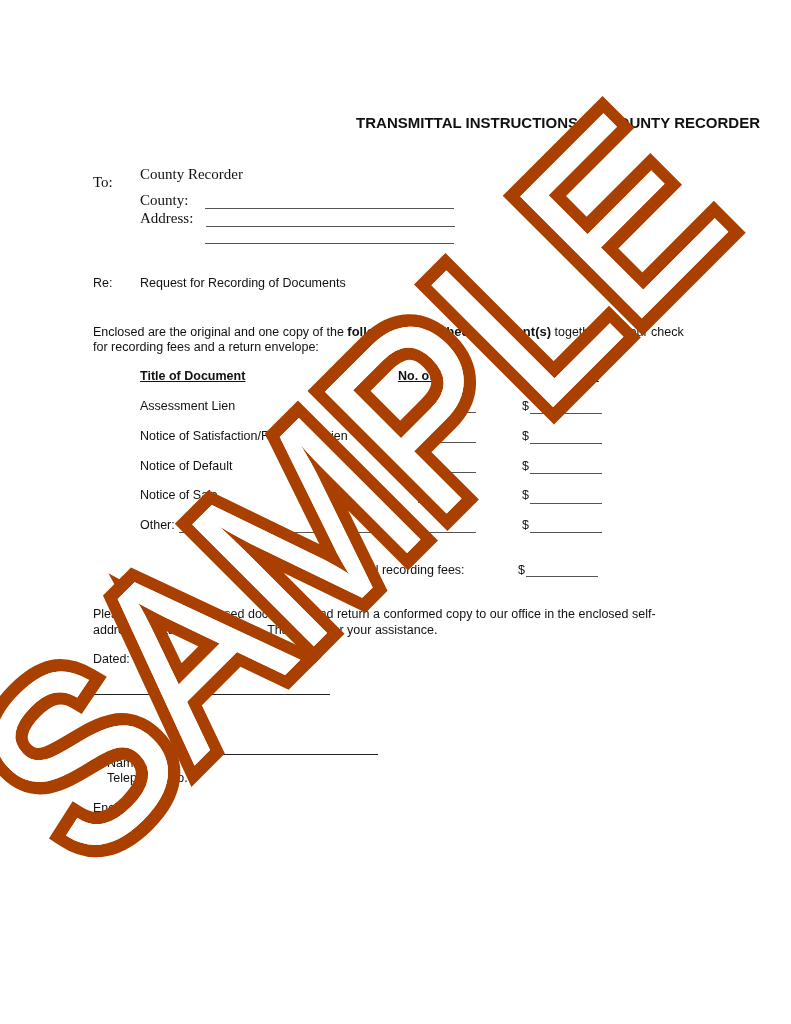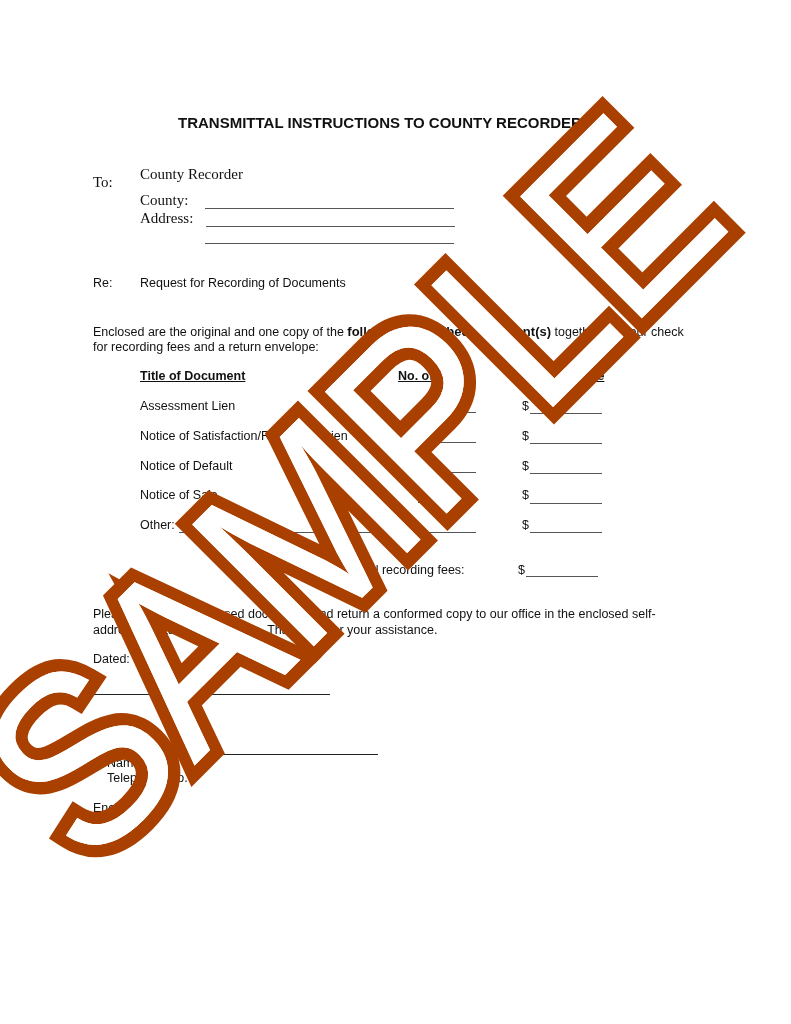--- a/index.html
+++ b/index.html
@@ -1,18 +1,18 @@
 <!DOCTYPE html>
 <html><head>
 <meta charset="utf-8">
 <style>
   html, body { margin: 0; padding: 0; background: #ffffff; }
   body { width: 791px; height: 1024px; position: relative; overflow: hidden; font-family: "Liberation Sans", sans-serif; color: #111; }
   .abs { position: absolute; white-space: nowrap; }
-  .title { left: 0; width: 760px; text-align: center; top: 114px; font-weight: bold; font-size: 15px; }
+  .title { left: 0; width: 760px; text-align: right; top: 114px; font-weight: bold; font-size: 15px; }
   .serif { font-family: "Liberation Serif", serif; font-size: 15px; }
   .sans { font-size: 12.5px; }
   .line { position: absolute; height: 0; border-top: 1px solid #555; }
   .line.dark { border-top: 1px solid #222; }
   .hdr { font-weight: bold; text-decoration: underline; font-size: 12.5px; }
   .watermark { position: absolute; left: 0; top: 0; width: 791px; height: 1024px; pointer-events: none; }
 </style>
 </head>
 <body>
 
@@ -31,21 +31,21 @@
   <div class="abs sans" style="left:93px; top:276px;">Re:</div>
   <div class="abs sans" style="left:140px; top:276px;text-align:right;">Request for Recording of Documents</div>
 
   <div class="abs sans" style="left:93px; top:324px;">
     <span>Enclosed are the original and one copy of the </span><b style="font-size:13px;">following described document(s)</b><span> together with our check</span>
   </div>
   <div class="abs sans" style="left:93px; top:340px;">for recording fees and a return envelope:</div>
 
   <div class="abs hdr" style="left:140px; top:369px;">Title of Document</div>
   <div class="abs hdr" style="left:398px; top:369px;">No. of Pages</div>
-  <div class="abs hdr" style="left:512px; top:369px;">Enclosures Fee</div>
+  <div class="abs hdr" style="left:512px; top:369px;">Recording Fee</div>
 
   <div class="abs sans" style="left:140px; top:399px;">Assessment Lien</div>
   <div class="line" style="left:418px; width:58px; top:412px;"></div>
   <div class="abs sans" style="left:522px; top:399px;">$</div>
   <div class="line" style="left:530px; width:72px; top:413px;"></div>
 
   <div class="abs sans" style="left:140px; top:429px;">Notice of Satisfaction/Release of Lien</div>
   <div class="line" style="left:418px; width:58px; top:442px;"></div>
   <div class="abs sans" style="left:522px; top:429px;">$</div>
   <div class="line" style="left:530px; width:72px; top:443px;"></div>

